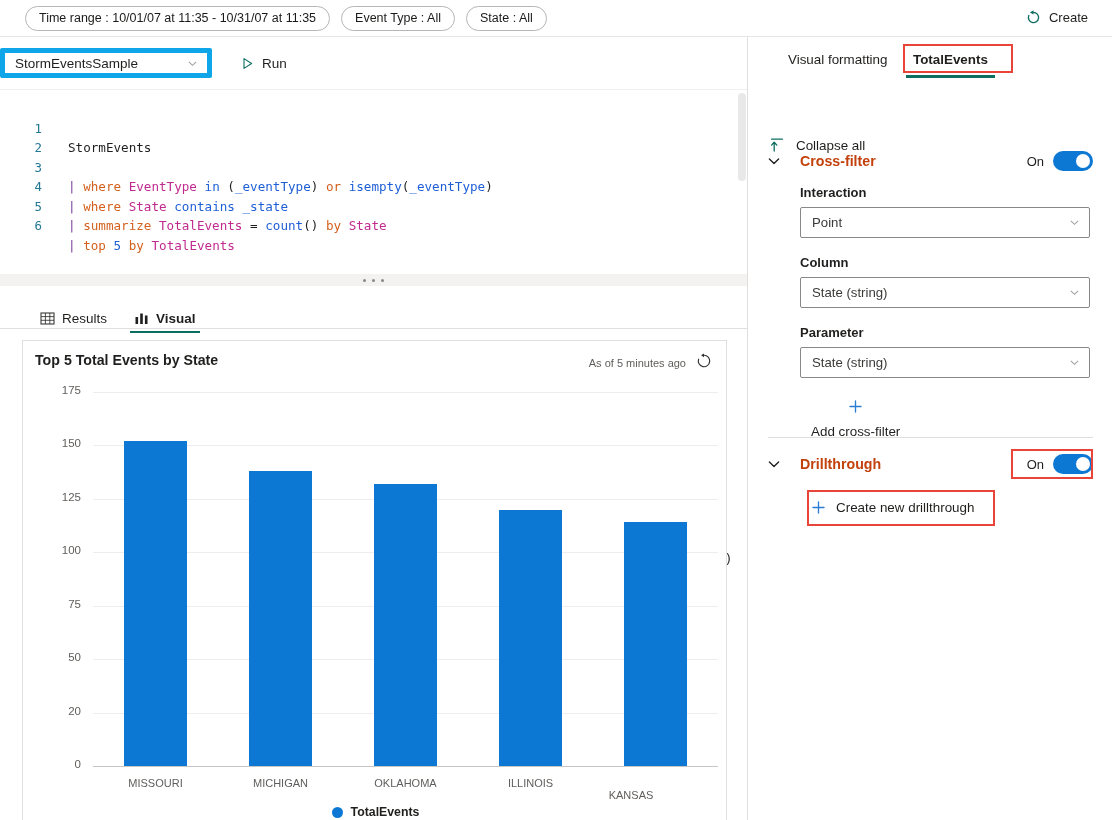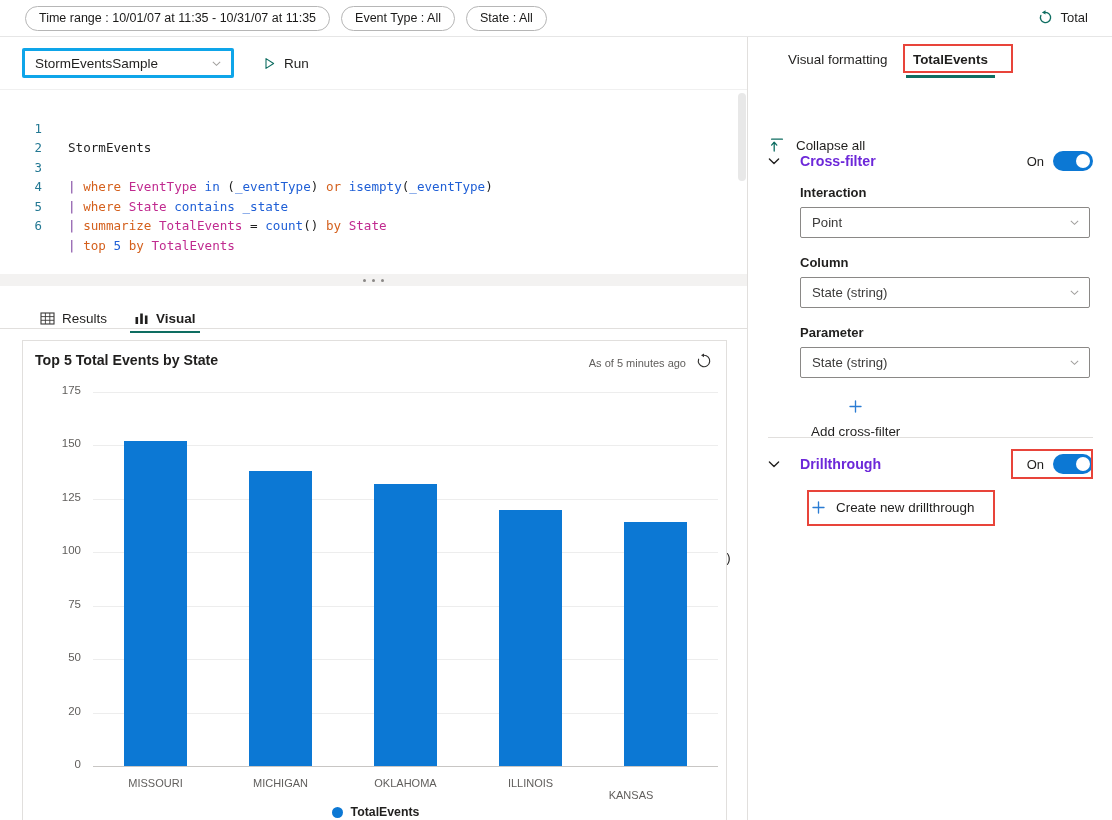--- a/index.html
+++ b/index.html
@@ -46,22 +46,22 @@
     border-right: 1px solid #e1dfdd;
     background: #fff;
   }
 
   
   .qtoolbar {
     position: absolute; left: 0; top: 0; width: 747px; height: 52px;
     display: flex; align-items: center;
   }
   .db-select {
-    margin-left: 22px; width: 212px; height: 30px;
-    border: 3px solid #0ea5e9; border-radius: 2px;
+    width: 212px; height: 30px;
+    border: 5px solid #0ea5e9; border-radius: 2px;
     display: flex; align-items: center; justify-content: space-between;
     padding: 0 9px 0 10px; font-size: 13.5px; color: #201f1e;
     background: #fff; cursor: pointer;
   }
   .chev { width: 11px; height: 11px; display: block; }
   .run-btn {
     margin-left: 24px; display: flex; align-items: center; gap: 8px;
     font-size: 13.5px; color: #201f1e; cursor: pointer; padding: 3px 5px;
   }
   .run-tri { width: 13px; height: 13px; display: block; }
@@ -221,21 +221,21 @@
     font-size: 13.4px; color: #201f1e; cursor: pointer;
   }
   .ca-icon { width: 16px; height: 16px; display: block; }
 
   .section-hdr {
     position: absolute; left: 0; width: 363px; height: 26px;
     display: flex; align-items: center;
   }
   .sec-chev { position: absolute; left: 18px; width: 14px; height: 14px; }
   .sec-title {
-    position: absolute; left: 51px; font-size: 14.2px; font-weight: bold; color: #6d28d9;
+    position: absolute; left: 51px; font-size: 14.2px; font-weight: bold; color: #c2410c;
   }
   .sec-on {
     position: absolute; right: 68px; font-size: 13px; color: #201f1e;
   }
   .sec-toggle {
     position: absolute; right: 19px; width: 40px; height: 20px;
     border-radius: 10px; background: #0c78d4; cursor: pointer;
   }
   .sec-toggle .knob {
     position: absolute; right: 3px; top: 3px;
@@ -277,21 +277,21 @@
     </div>
     <div class="pill pill-state">
       <span>State : All</span>
     </div>
 
     <div class="reset-btn">
       <svg class="reset-icon" viewBox="0 0 16 16">
         <path d="M8 3.2 A4.8 4.8 0 1 1 3.6 6.1" fill="none" stroke="#0e6d61" stroke-width="1.25" stroke-linecap="round"></path>
         <path d="M8 1.1 L8 5.2 L4.6 3.2 Z" fill="#0e6d61"></path>
       </svg>
-      <span>Total</span>
+      <span>Create</span>
     </div>
   </div>
 
   <div class="leftpane">
 
     <div class="qtoolbar">
       <div class="db-select">
         <span>StormEventsSample</span>
         <svg class="chev" viewBox="0 0 12 12">
           <path d="M2 4.3 L6 8.1 L10 4.3" fill="none" stroke="#a19f9d" stroke-width="1.1"></path>

